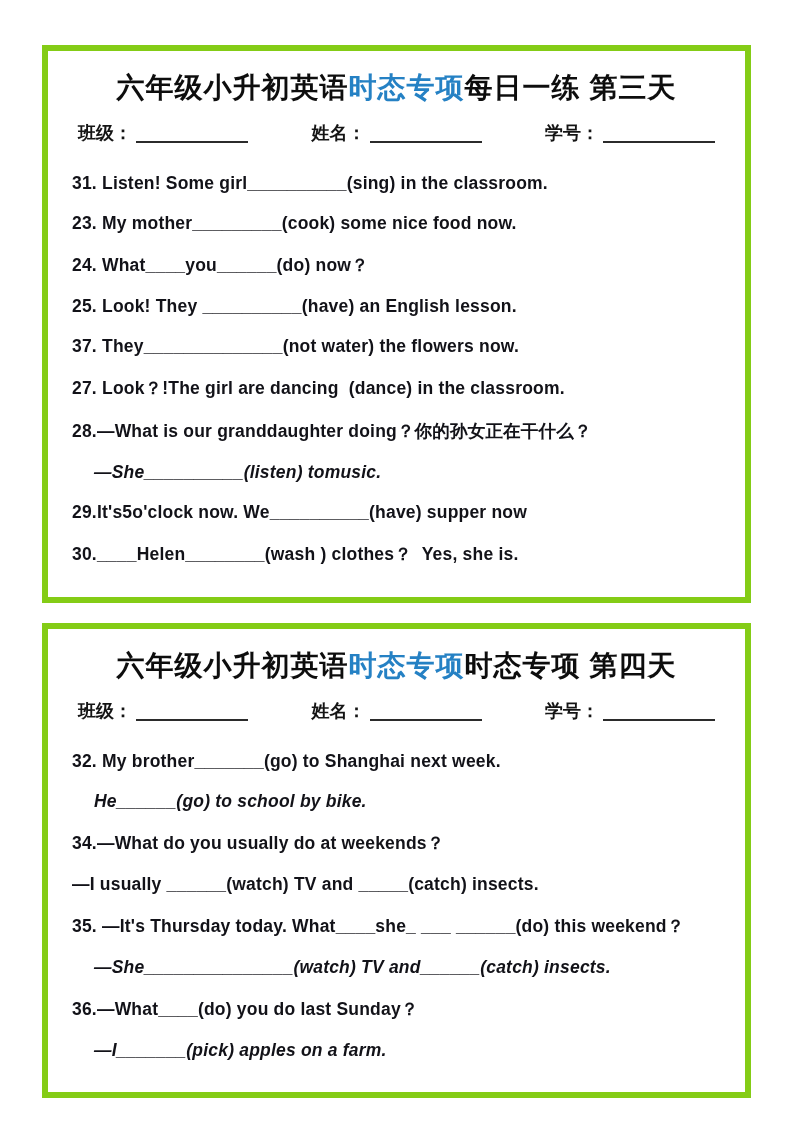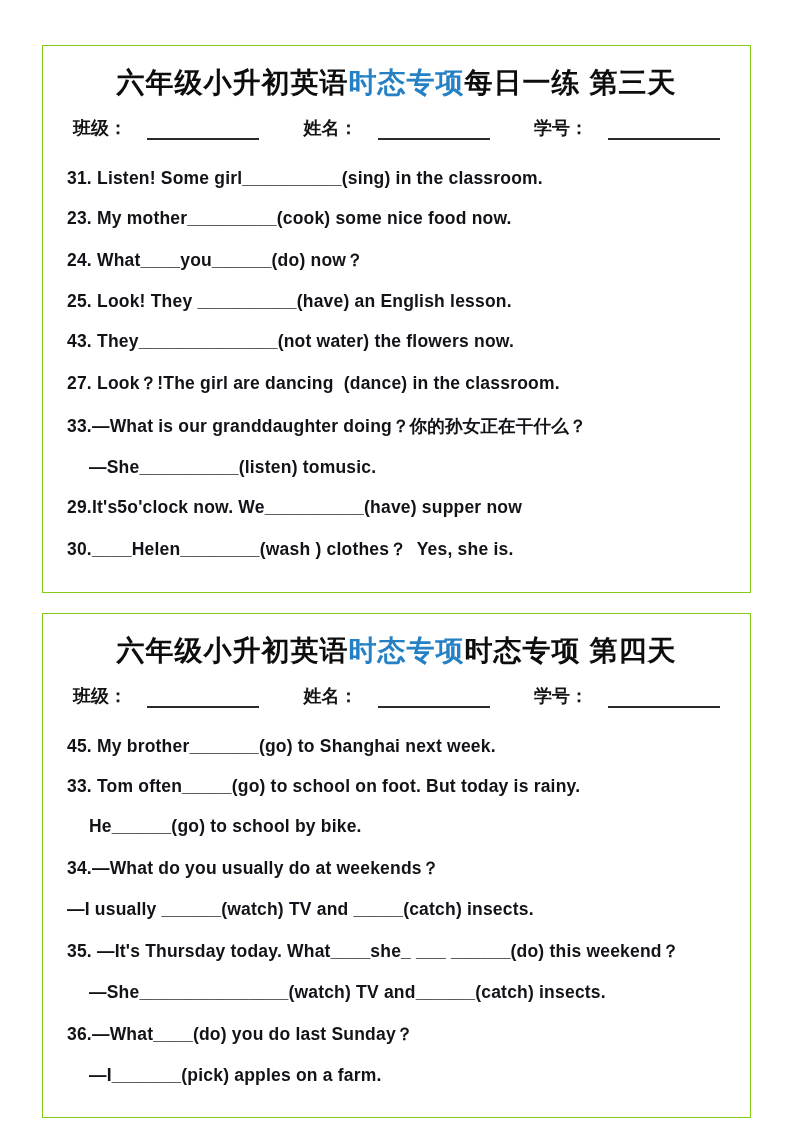--- a/index.html
+++ b/index.html
@@ -9,21 +9,21 @@
   }
   body {
     width: 793px;
     height: 1122px;
     font-family: "Liberation Sans", "DejaVu Sans", sans-serif;
     color: #141414;
     box-sizing: border-box;
   }
   .sheet {
     box-sizing: border-box;
-    border: 1px solid #84cc16;
+    border: 6px solid #84cc16;
     margin: 0 42px;
     padding: 14px 22px 22px 22px;
     background: #ffffff;
   }
   .sheet.first { margin-top: 45px; }
   .sheet.second { margin-top: 20px; }
   .sheet-title {
     text-align: center;
     font-size: 28px;
     font-weight: 700;
@@ -34,39 +34,39 @@
   .sheet-title .accent { color: #2581c4; }
   .fields-row {
     display: flex;
     align-items: flex-end;
     justify-content: space-between;
     font-size: 18px;
     font-weight: 700;
     padding: 0 8px;
     margin-bottom: 18px;
   }
-  .field { display: flex; align-items: flex-end; gap: 16px; }
+  .field { display: flex; align-items: center; }
   .field-label { white-space: nowrap; }
   .blank-line {
     display: inline-block;
     width: 112px;
     border-bottom: 2px solid #2b2b2b;
     height: 1.05em;
     margin-left: 4px;
   }
   .q-line {
     font-size: 17.5px;
     font-weight: 700;
     color: #121218;
     margin: 0 0 0 2px;
     padding: 9.5px 0;
     white-space: pre-wrap;
     letter-spacing: 0.2px;
   }
-  .q-line.indent-1 { padding-left: 22px; }
+  .q-line.indent-1 { padding-left: 22px; font-style: italic; }
 </style>
 </head>
 <body>
 
 <div class="sheet first">
   <div class="sheet-title">
     <span>六年级小升初英语</span><span class="accent">时态专项</span><span>每日一练 第三天</span>
   </div>
 
   <div class="fields-row">
@@ -81,23 +81,23 @@
     <div class="field">
       <span class="field-label">学号：</span>
       <span class="blank-line"></span>
     </div>
   </div>
 
   <div class="q-line">31. Listen! Some girl__________(sing) in the classroom.</div>
   <div class="q-line">23. My mother_________(cook) some nice food now.</div>
   <div class="q-line">24. What____you______(do) now？</div>
   <div class="q-line">25. Look! They __________(have) an English lesson.</div>
-  <div class="q-line">43. They______________(not water) the flowers now.</div>
+  <div class="q-line">37. They______________(not water) the flowers now.</div>
   <div class="q-line">27. Look？!The girl are dancing  (dance) in the classroom.</div>
-  <div class="q-line">33.—What is our granddaughter doing？你的孙女正在干什么？</div>
+  <div class="q-line">28.—What is our granddaughter doing？你的孙女正在干什么？</div>
   <div class="q-line indent-1">—She__________(listen) tomusic.</div>
   <div class="q-line">29.It's5o'clock now. We__________(have) supper now</div>
   <div class="q-line">30.____Helen________(wash ) clothes？  Yes, she is.</div>
 </div>
 
 <div class="sheet second">
   <div class="sheet-title">
     <span>六年级小升初英语</span><span class="accent">时态专项</span><span>时态专项 第四天</span>
   </div>
 
@@ -109,22 +109,21 @@
     <div class="field">
       <span class="field-label">姓名：</span>
       <span class="blank-line"></span>
     </div>
     <div class="field">
       <span class="field-label">学号：</span>
       <span class="blank-line"></span>
     </div>
   </div>
 
-  <div class="q-line">45. My brother_______(go) to Shanghai next week.</div>
-  <div class="q-line">33. Tom often_____(go) to school on foot. But today is rainy.</div>
+  <div class="q-line">32. My brother_______(go) to Shanghai next week.</div>
   <div class="q-line indent-1">He______(go) to school by bike.</div>
   <div class="q-line">34.—What do you usually do at weekends？</div>
   <div class="q-line">—I usually ______(watch) TV and _____(catch) insects.</div>
   <div class="q-line">35. —It's Thursday today. What____she_ ___ ______(do) this weekend？</div>
   <div class="q-line indent-1">—She_______________(watch) TV and______(catch) insects.</div>
   <div class="q-line">36.—What____(do) you do last Sunday？</div>
   <div class="q-line indent-1">—I_______(pick) apples on a farm.</div>
 
 </div>
 

